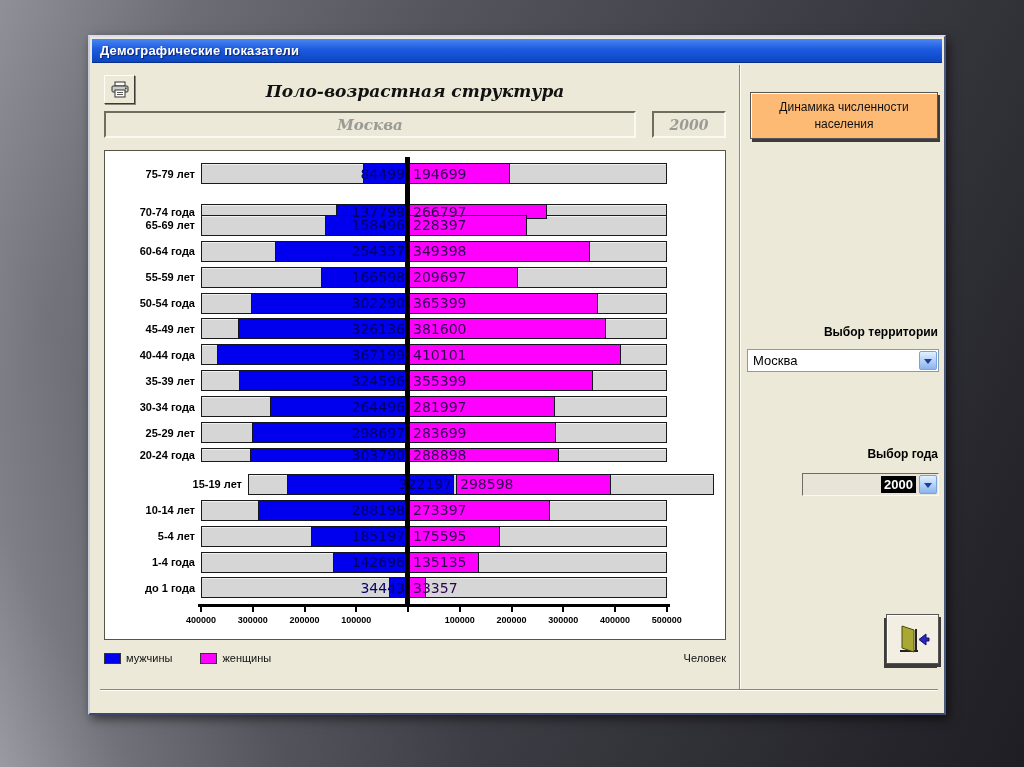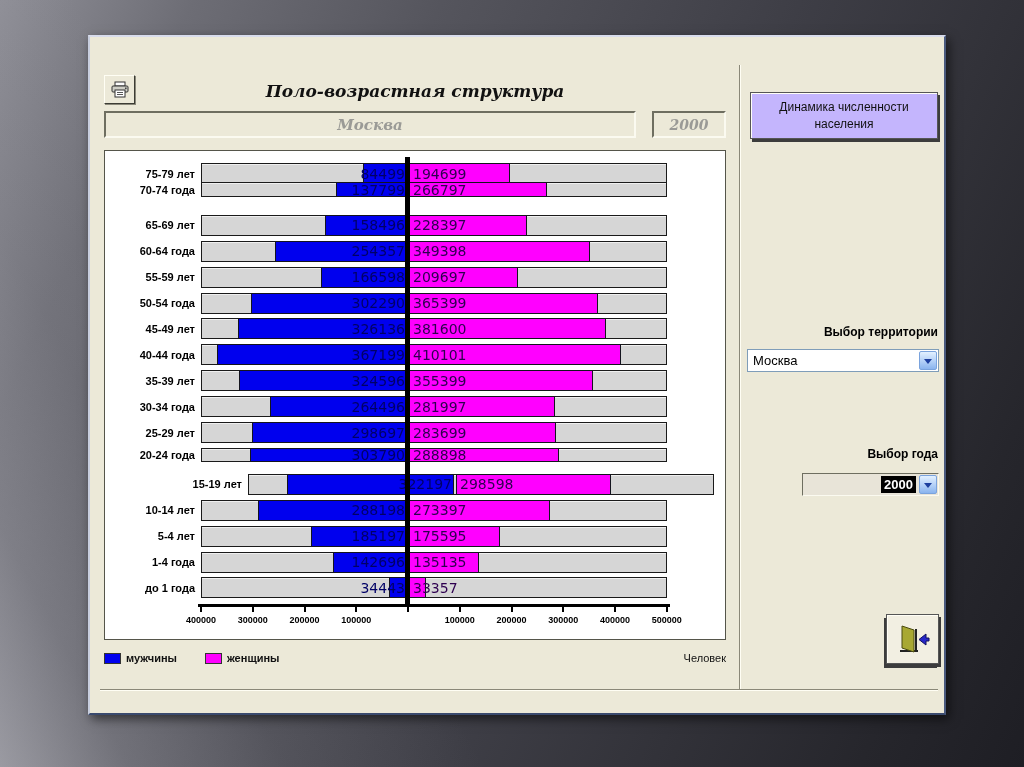--- a/index.html
+++ b/index.html
@@ -87,21 +87,21 @@
   .legend-label { font-size:11px; color:#111; }
   .unit-label { margin-left:auto; font-size:11px; color:#111; }
 
   .h-divider { position:absolute; left:10px; top:652px; width:838px; height:2px;
     border-top:1px solid #8a8878; border-bottom:1px solid #fffef4; }
   .v-divider { position:absolute; left:649px; top:28px; width:2px; height:624px;
     border-left:1px solid #8a8878; border-right:1px solid #fffef4; }
 
   .dyn-btn {
     position:absolute; left:660px; top:55px; width:188px; height:47px;
-    background:#c4b5fd; cursor:pointer;
+    background:#fdba74; cursor:pointer;
     border:1px solid #555; box-shadow:2px 3px 0 #3c3c3c, inset 1px 1px 0 #fffef6;
     font-family:"Liberation Sans", sans-serif; font-size:12px; color:#111; line-height:1.35;
   }
   .side-label {
     position:absolute; left:660px; width:188px; text-align:right;
     font-size:12px; font-weight:bold; color:#000;
   }
   .lbl-territory { top:288px; }
   .lbl-year { top:410px; }
   .combo {
@@ -132,20 +132,23 @@
     background:#f2efe2; cursor:pointer;
     border:1px solid #555; box-shadow:-2px 4px 0 #3c3c3c, 2px 3px 0 #3c3c3c, inset 1px 1px 0 #fffef6;
     display:flex; align-items:center; justify-content:center;
   }
 </style>
 </head>
 <body>
 
 <div class="window">
 
+  <div class="titlebar">
+    <span class="wtitle">Демографические показатели</span>
+  </div>
 
   <button class="print-btn">
     <svg width="20" height="18" viewBox="0 0 20 18">
       <rect x="5" y="1" width="10" height="4" fill="#fdfdfd" stroke="#333" stroke-width="1"></rect>
       <rect x="2" y="5" width="16" height="6" rx="1" fill="#cfcfc6" stroke="#333" stroke-width="1"></rect>
       <rect x="15" y="6.5" width="1.6" height="1.6" fill="#444"></rect>
       <rect x="5" y="9" width="10" height="7" fill="#ffffff" stroke="#333" stroke-width="1"></rect>
       <line x1="7" y1="11.5" x2="13" y2="11.5" stroke="#555" stroke-width="1"></line>
       <line x1="7" y1="13.5" x2="13" y2="13.5" stroke="#555" stroke-width="1"></line>
     </svg>
@@ -165,21 +168,21 @@
       <div id="pyramid-rows">
           <div class="pyr-row" style="top: 0px; height: 21px; border-radius: 7px;">
             <div class="age-label">75-79 лет</div>
             <div class="track">
               <div class="bar male" style="width: 43.7282px; background: rgb(0, 0, 238);"></div>
               <div class="bar female" style="width: 100.757px; background: rgb(255, 0, 255);"></div>
               <div class="bar-label male-label">84499</div>
               <div class="bar-label female-label">194699</div>
             </div>
           </div>
-          <div class="pyr-row" style="top: 19px; height: 15px;">
+          <div class="pyr-row" style="top: 41px; height: 15px;">
             <div class="age-label">70-74 года</div>
             <div class="track">
               <div class="bar male" style="width: 71.311px; background: rgb(0, 0, 238);"></div>
               <div class="bar female" style="width: 138.067px; background: rgb(255, 0, 255);"></div>
               <div class="bar-label male-label">137799</div>
               <div class="bar-label female-label">266797</div>
             </div>
           </div>
           <div class="pyr-row" style="top: 51.8px; height: 21px;">
             <div class="age-label">65-69 лет</div>
@@ -337,21 +340,21 @@
           <div class="tick-label" style="left: 362.25px;">300000</div>
           <div class="tick" style="left: 413px;"></div>
           <div class="tick-label" style="left: 414px;">400000</div>
           <div class="tick" style="left: 464.75px;"></div>
           <div class="tick-label" style="left: 465.75px;">500000</div>
         </div>
     </div>
   </div>
 
   <div class="legend">
-    <span id="legend-items" style="display:flex;align-items:center;font-weight:bold;">
+    <span id="legend-items" style="display:flex;align-items:center;">
         <div class="legend-item">
           <div class="swatch" style="background: rgb(0, 0, 238);"></div>
           <div class="legend-label">мужчины</div>
         </div>
         <div class="legend-item">
           <div class="swatch" style="background: rgb(255, 0, 255);"></div>
           <div class="legend-label">женщины</div>
         </div>
       </span>
     <span class="unit-label">Человек</span>

